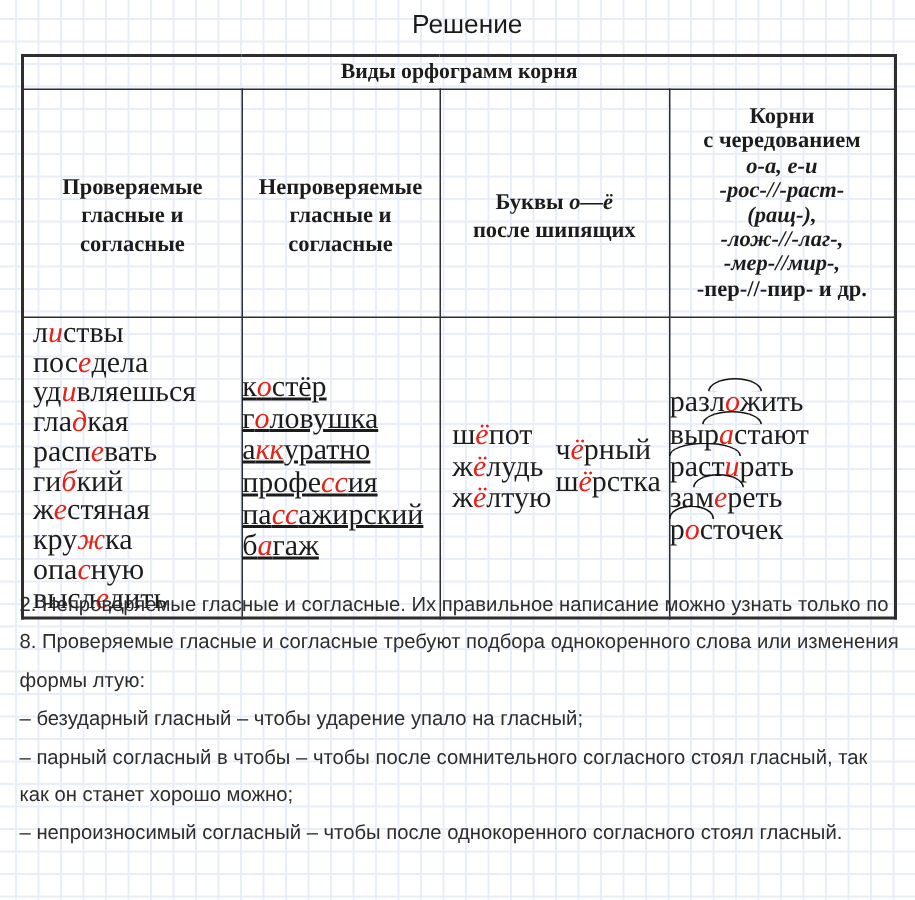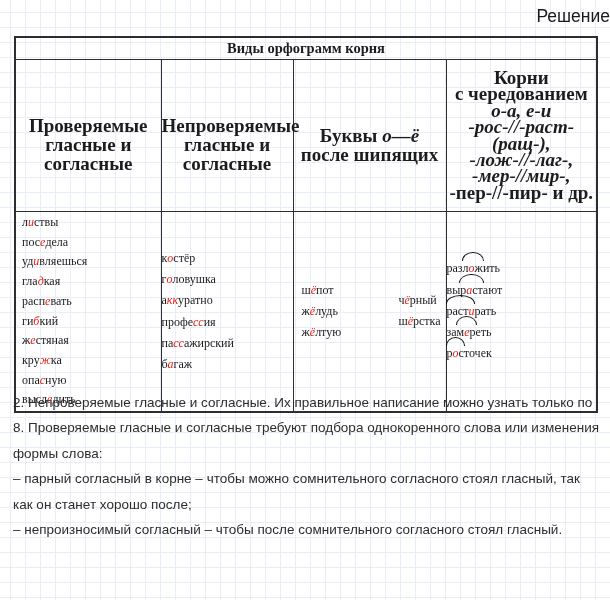--- a/index.html
+++ b/index.html
@@ -9,51 +9,51 @@
     background-image:
       linear-gradient(to right,#e8eef8 1px,transparent 1px),
       linear-gradient(to bottom,#e8eef8 1px,transparent 1px);
     background-size:15px 15px;
     background-position:10px 12px;
     font-family:"Liberation Serif",serif;
     color:#1c1c1c;
   }
   .page-title{
     position:absolute;top:6px;left:13px;right:0;
-    text-align:right;
+    text-align:center;
     font-family:"Liberation Sans",sans-serif;
     font-size:17.5px;color:#1a1a1a;
   }
   table.main{
     position:absolute;left:14px;top:36px;
     border-collapse:collapse;table-layout:fixed;
     width:582px;
   }
   table.main th,table.main td{
     border:1.6px solid #2e2e2e;
     padding:0;
   }
   table.main{border:2.5px solid #2e2e2e;}
   .caption-cell{
     height:21px;text-align:center;vertical-align:middle;
     font-weight:bold;font-size:14.5px;border-radius:10px;
   }
   .head-cell{
     height:133px;text-align:center;vertical-align:middle;
-    font-weight:bold;font-size:19px;line-height:19px;
+    font-weight:bold;font-size:15px;line-height:19px;
   }
   .head-cell.pad{padding-top:18px;}
   .head-cell.alt{line-height:16.4px;}
   .body-cell{
     height:199px;vertical-align:middle;
-    font-size:12px;
+    font-size:20px;
   }
   .word-list{padding-left:6px;}
   .word{line-height:19.7px;white-space:nowrap;}
-  .cell-unverifiable{padding-left:5px;padding-top:20px;}
+  .cell-unverifiable{padding-left:5px;padding-top:20px;text-decoration:underline;}
   .cell-unverifiable .word,.cell-oyo .word,.cell-alt .word{line-height:21.3px;}
   .cell-alt{padding-left:4px;padding-top:6px;}
   .oyo-wrap{display:flex;justify-content:space-between;align-items:center;padding:0 5px 0 8px;}
   .red{color:#e62117;font-style:italic;}
   .arc{position:relative;display:inline-block;}
   .arc::before{
     content:"";position:absolute;left:-1px;right:-1px;top:-6px;height:8px;
     border:1.7px solid #111;border-bottom:none;
     border-radius:50% 50% 0 0 / 100% 100% 0 0;
   }
@@ -133,17 +133,18 @@
             <div class="word"><span class="arc">р<span class="red">о</span>с</span>точек</div>
           </div>
     </td>
   </tr>
 </tbody>
   </table>
 
 <div class="notes">
     <div class="note-line">2. Непроверяемые гласные и согласные. Их правильное написание можно узнать только по</div>
     <div class="note-line">8. Проверяемые гласные и согласные требуют подбора однокоренного слова или изменения</div>
-    <div class="note-line">формы слова:</div>
-    <div class="note-line">– парный согласный в корне – чтобы можно сомнительного согласного стоял гласный, так</div>
-    <div class="note-line">как он станет хорошо после;</div>
-    <div class="note-line">– непроизносимый согласный – чтобы после сомнительного согласного стоял гласный.</div>
+    <div class="note-line">формы лтую:</div>
+    <div class="note-line">– безударный гласный – чтобы ударение упало на гласный;</div>
+    <div class="note-line">– парный согласный в чтобы – чтобы после сомнительного согласного стоял гласный, так</div>
+    <div class="note-line">как он станет хорошо можно;</div>
+    <div class="note-line">– непроизносимый согласный – чтобы после однокоренного согласного стоял гласный.</div>
   </div>
 
 </body></html>

